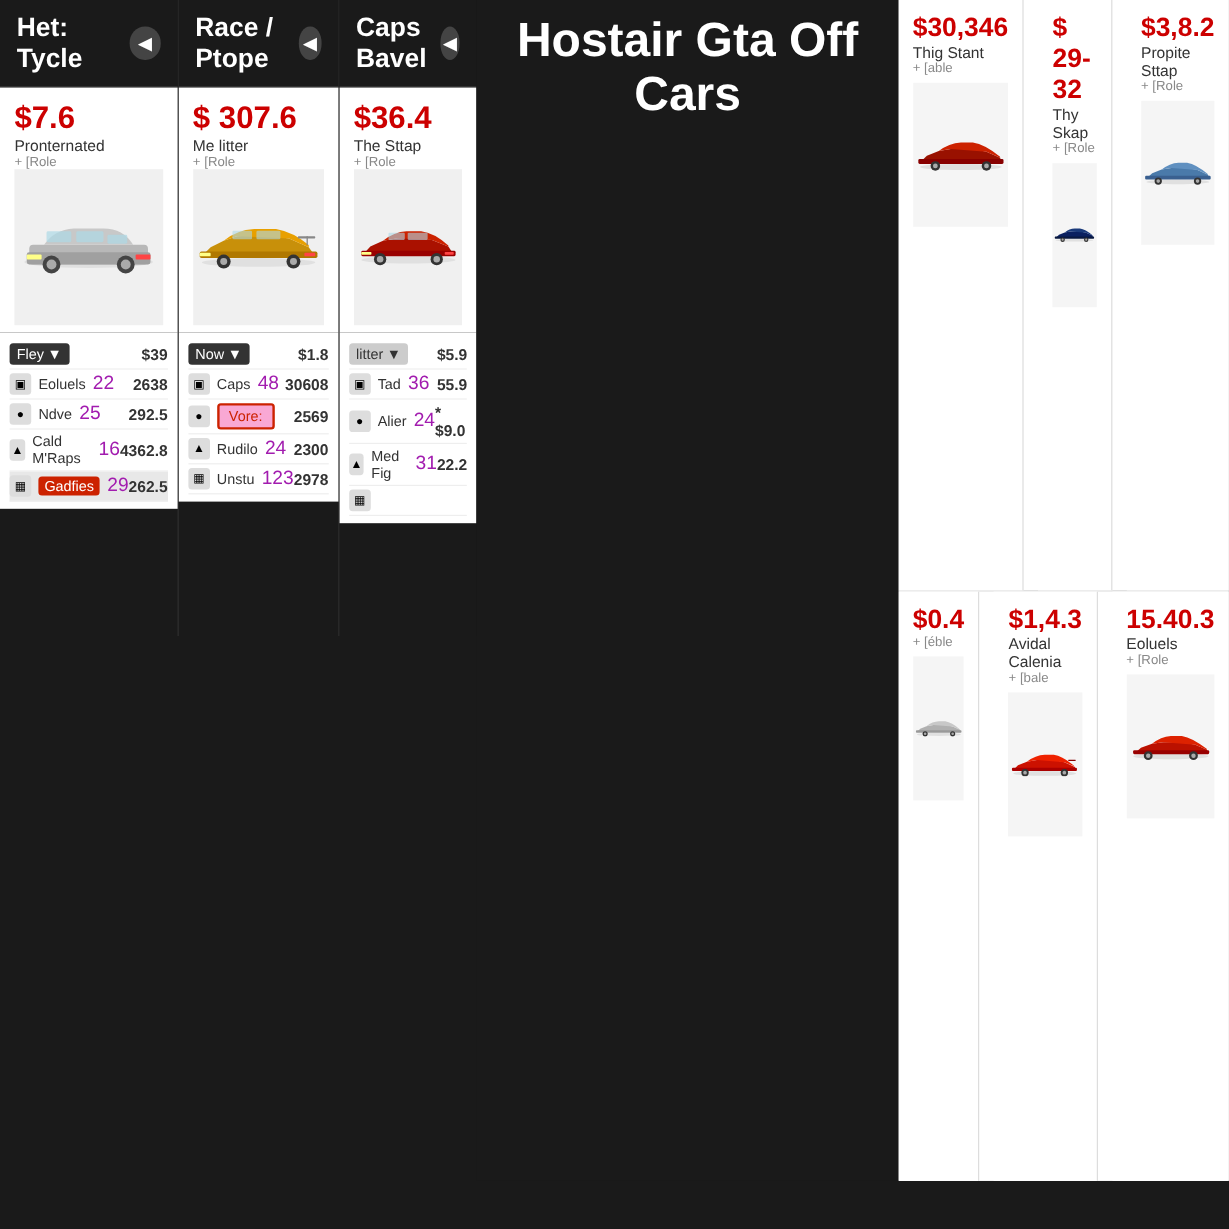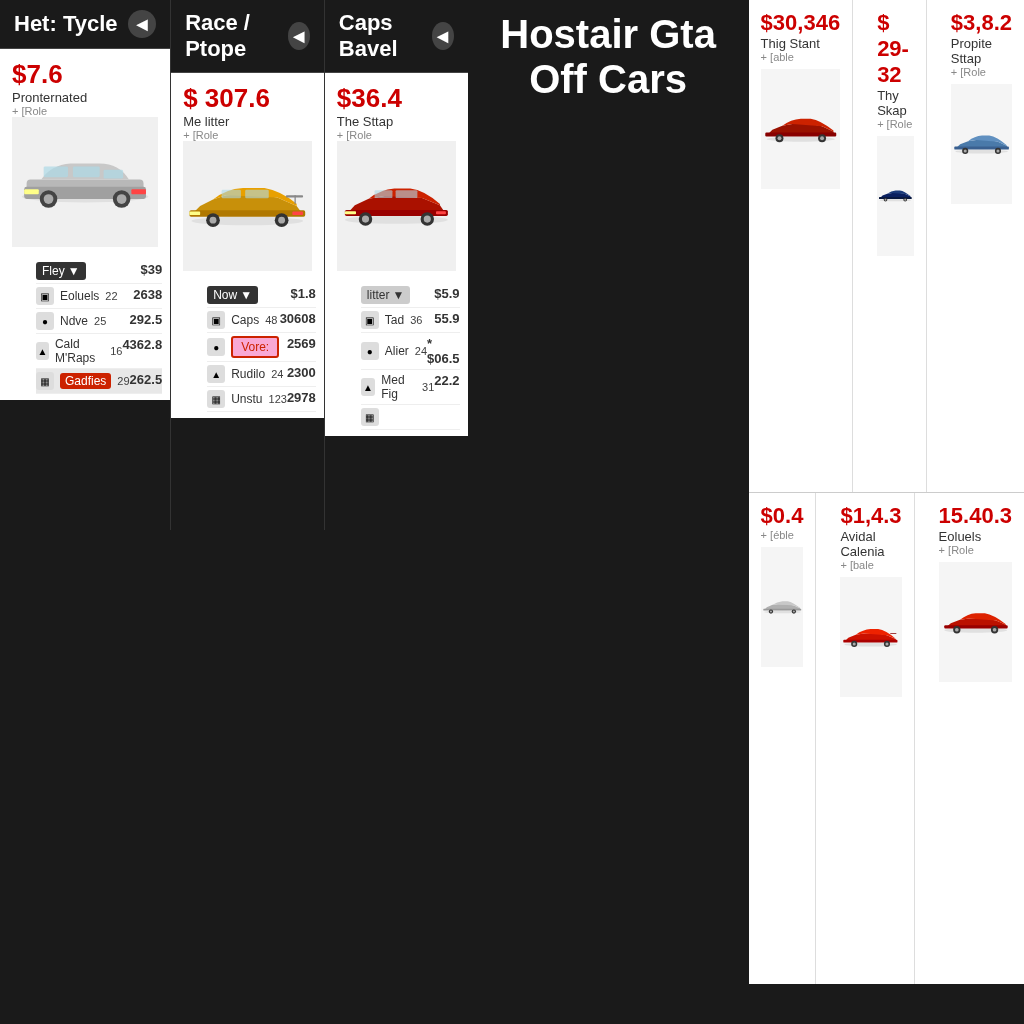--- a/index.html
+++ b/index.html
@@ -85,25 +85,25 @@
       height: 100%;
     }
 
     .stats-section {
       background: white;
       padding: 6px 8px;
     }
 
     .stat-row {
       display: flex;
+      align-items: center;
       justify-content: space-between;
       padding: 3px 0;
       border-bottom: 1px solid #eee;
       font-size: 13px;
-      margin-left: 28px;
     }
 
     .stat-left {
       display: flex;
       align-items: center;
       gap: 6px;
     }
 
     .stat-dropdown {
       background: #333;
@@ -133,22 +133,22 @@
       justify-content: center;
       font-size: 10px;
     }
 
     .stat-label {
       color: #333;
       font-size: 12px;
     }
 
     .stat-num {
-      color: #404040;
-      font-size: 11px;
+      color: #a21caf;
+      font-size: 16px;
     }
 
     .stat-value {
       color: #333;
       font-size: 13px;
       font-weight: bold;
     }
 
     .highlighted-row {
       background: #e8e8e8;
@@ -419,21 +419,21 @@
             <span class="stat-num">36</span>
           </div>
           <span class="stat-value">55.9</span>
         </div>
         <div class="stat-row">
           <div class="stat-left">
             <div class="stat-icon">●</div>
             <span class="stat-label">Alier</span>
             <span class="stat-num">24</span>
           </div>
-          <span class="stat-value">* $06.5</span>
+          <span class="stat-value">* $9.0</span>
         </div>
         <div class="stat-row">
           <div class="stat-left">
             <div class="stat-icon">▲</div>
             <span class="stat-label">Med Fig</span>
             <span class="stat-num">31</span>
           </div>
           <span class="stat-value">22.2</span>
         </div>
         <div class="stat-row">

